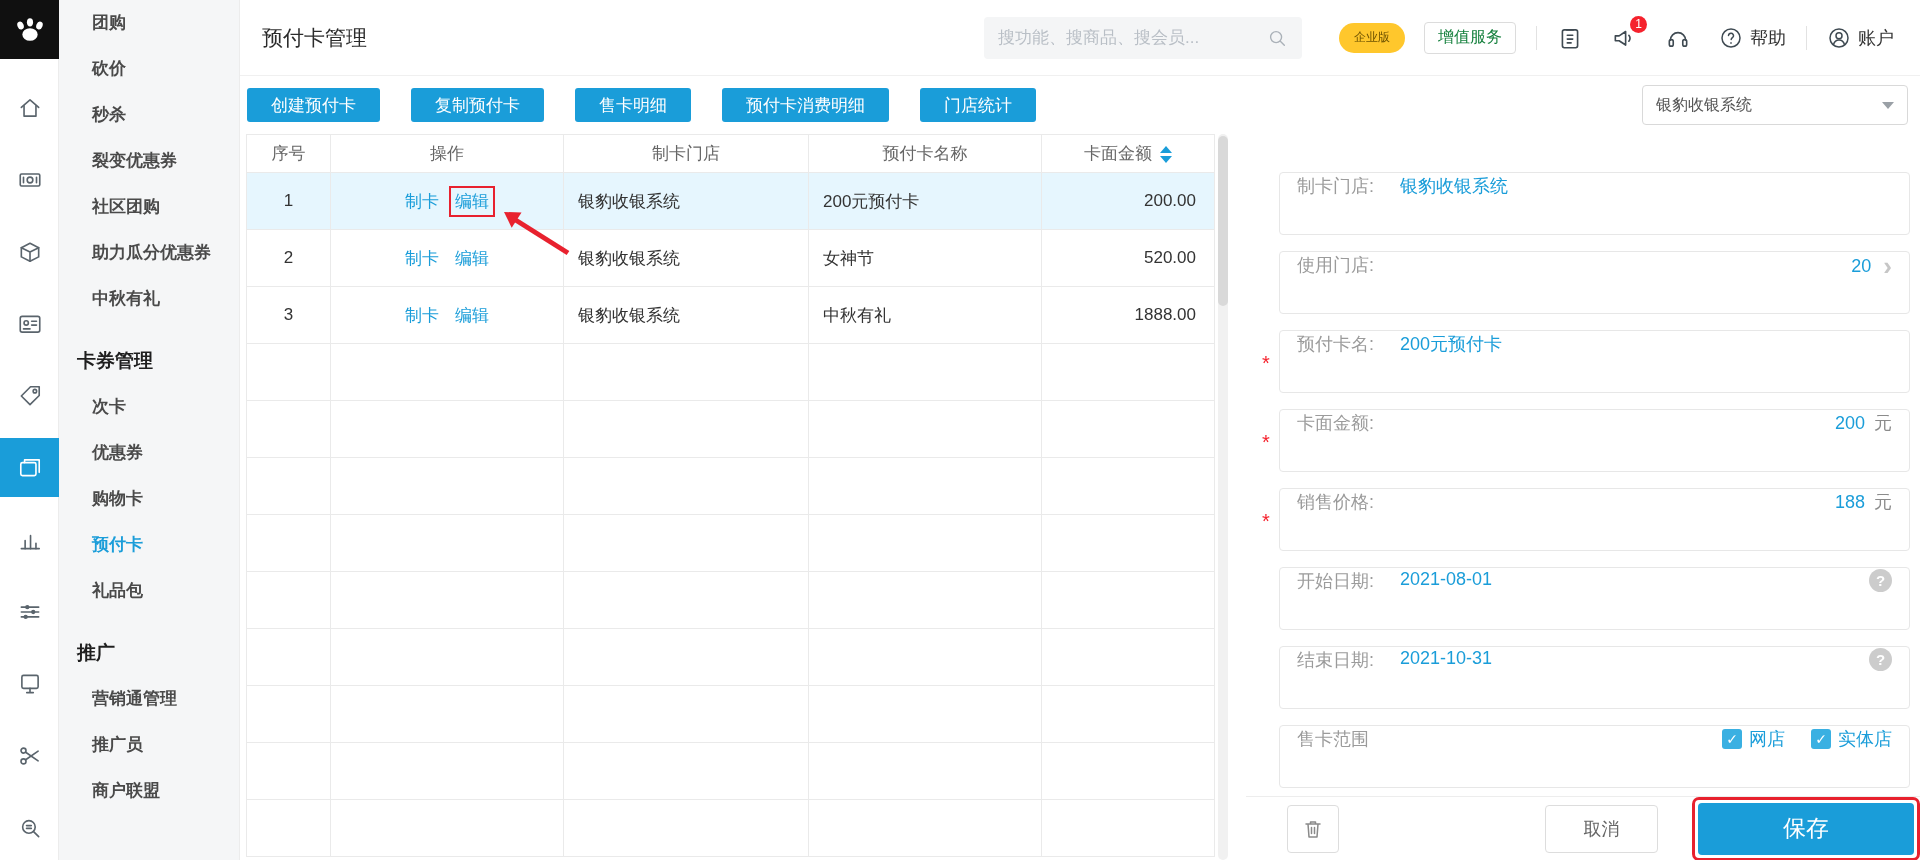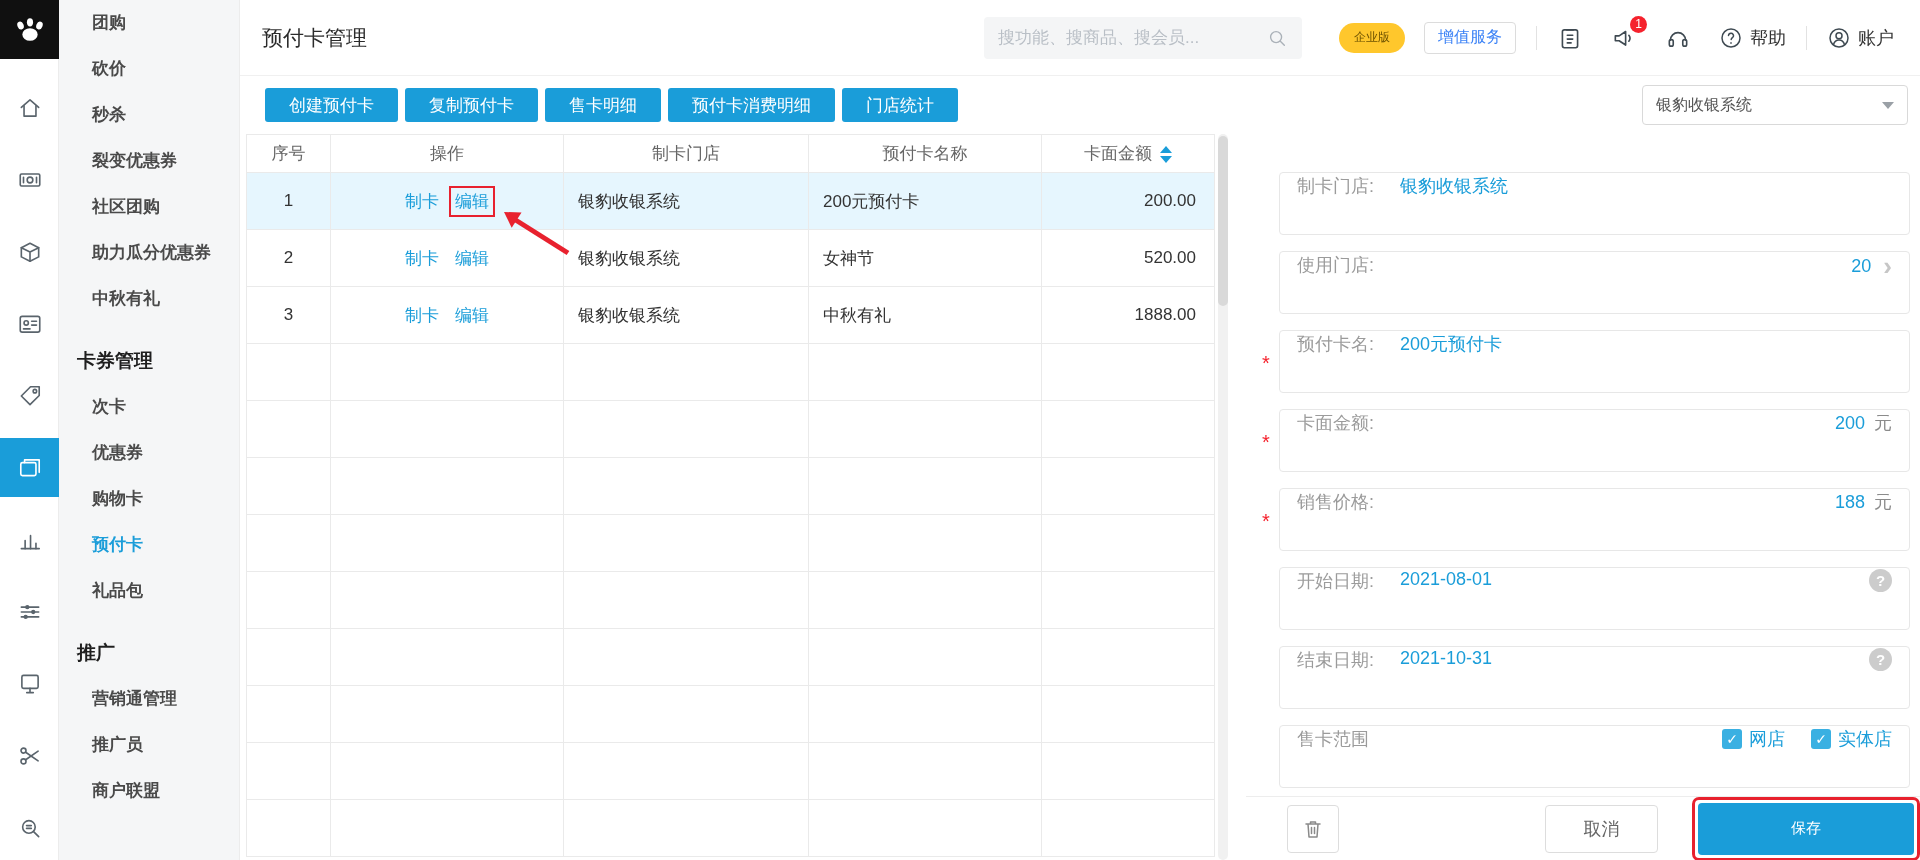--- a/index.html
+++ b/index.html
@@ -23,33 +23,33 @@
   .side-section { height:46px; line-height:46px; padding-left:18px; font-size:19px; font-weight:bold; color:#1f1f1f; margin-top:16px; white-space:nowrap; }
 
   
   .topbar { position:absolute; left:240px; top:0; width:1680px; height:76px; background:#fff; display:flex; align-items:center; border-bottom:1px solid #f0f0f0; padding-right:26px; z-index:4; }
   .page-title { font-size:21px; color:#2b2b2b; font-weight:500; margin-left:22px; }
   .search-box { margin-left:auto; width:318px; height:42px; background:#f4f5f6; border-radius:4px; display:flex; align-items:center; padding:0 14px; }
   .search-input { flex:1; border:none; outline:none; background:transparent; font-size:17px; color:#333; font-family:inherit; }
   .search-input::placeholder { color:#b9bfc6; }
   .search-box .ic svg { stroke:#aab1b8; }
   .edition-badge { margin-left:37px; height:30px; padding:0 15px; background:#ffc72c; border-radius:15px; display:flex; align-items:center; font-size:12px; color:#6e5200; cursor:pointer; white-space:nowrap; }
-  .va-btn { margin-left:19px; height:32px; padding:0 13px; border:1px solid #dcdcdc; border-radius:4px; display:flex; align-items:center; font-size:16px; color:#3b82f6; cursor:pointer; white-space:nowrap; }
+  .va-btn { margin-left:19px; height:32px; padding:0 13px; border:1px solid #dcdcdc; border-radius:4px; display:flex; align-items:center; font-size:16px; color:#15803d; cursor:pointer; white-space:nowrap; }
   .v-div { width:1px; height:24px; background:#e2e2e2; margin:0 20px; }
   .top-ic { display:flex; align-items:center; cursor:pointer; }
   .top-ic .ic svg { stroke:#3f4a52; }
   .sp { margin-left:28px; }
   .badge-wrap { position:relative; }
   .n-badge { position:absolute; top:-9px; right:-10px; min-width:17px; height:17px; border-radius:9px; background:#f5222d; color:#fff; font-size:12px; font-style:normal; display:flex; align-items:center; justify-content:center; padding:0 4px; }
   .top-link { display:flex; align-items:center; gap:7px; font-size:18px; color:#333; cursor:pointer; margin-left:28px; white-space:nowrap; }
   .top-link .ic svg { stroke:#3f4a52; }
 
   
   .toolbar { position:absolute; left:240px; top:76px; width:1680px; height:58px; background:#fff; display:flex; align-items:center; z-index:4; }
-  .tb-btns { display:flex; align-items:center; margin-left:25px; }
+  .tb-btns { display:flex; align-items:center; margin-left:7px;gap:24px; }
   .tb-btn { height:34px; padding:0 24px; background:#1a9dd9; color:#fff; font-size:17px; border:none; border-radius:3px; margin-right:7px; cursor:pointer; font-family:inherit; white-space:nowrap; }
   .store-select { margin-left:auto; margin-right:12px; width:266px; height:40px; border:1px solid #d9d9d9; border-radius:4px; display:flex; align-items:center; padding:0 13px; color:#555; font-size:16px; cursor:pointer; background:#fff; }
   .caret { margin-left:auto; width:0; height:0; border-left:6px solid transparent; border-right:6px solid transparent; border-top:7px solid #9aa0a6; }
 
   
   .table-wrap { position:absolute; left:246px; top:134px; width:968px; z-index:3; }
   table { width:968px; table-layout:fixed; border-collapse:collapse; background:#fff; }
   th,td { border:1px solid #eaeaea; text-align:center; overflow:hidden; white-space:nowrap; }
   th { height:38px; font-size:17px; color:#666; font-weight:normal; background:#fff; }
   td { height:57px; font-size:17px; color:#333; background:#fff; }
@@ -84,21 +84,21 @@
   .cb-label { margin-left:7px; color:#1a9dd9; font-size:18px; }
   .toggle-text { color:#1a9dd9; font-size:17px; margin-right:9px; }
   .switch { width:46px; height:26px; border-radius:4px; background:#1a9dd9; position:relative; display:inline-block; cursor:pointer; }
   .knob { position:absolute; right:2px; top:2px; width:20px; height:22px; background:#fff; border-radius:3px; box-shadow:0 0 2px rgba(0,0,0,.3); }
 
   .panel-footer { position:absolute; left:8px; bottom:0; width:682px; height:64px; border-top:1px solid #ededed; background:#fff; display:flex; align-items:center; }
   .trash-btn { margin-left:41px; width:52px; height:48px; border:1px solid #ddd; border-radius:4px; background:#fff; display:flex; align-items:center; justify-content:center; cursor:pointer; }
   .trash-btn .ic svg { stroke:#8a8a8a; }
   .cancel-btn { margin-left:auto; width:113px; height:48px; border:1px solid #ddd; border-radius:4px; background:#fff; color:#666; font-size:18px; cursor:pointer; font-family:inherit; }
   .save-wrap { position:relative; margin-left:40px; margin-right:14px; }
-  .save-btn { width:216px; height:52px; background:#1a9dd9; color:#fff; font-size:15px; border:none; border-radius:4px; cursor:pointer; font-family:inherit; }
+  .save-btn { width:216px; height:52px; background:#1a9dd9; color:#fff; font-size:23px; border:none; border-radius:4px; cursor:pointer; font-family:inherit; }
   .save-anno { position:absolute; inset:-6px; border:3px solid #e8212e; border-radius:7px; pointer-events:none; }
 
   .anno-arrow { position:absolute; left:0; top:0; pointer-events:none; z-index:20; }
 </style>
 </head>
 <body>
 
 <div class="app">
 
   <div class="rail">

